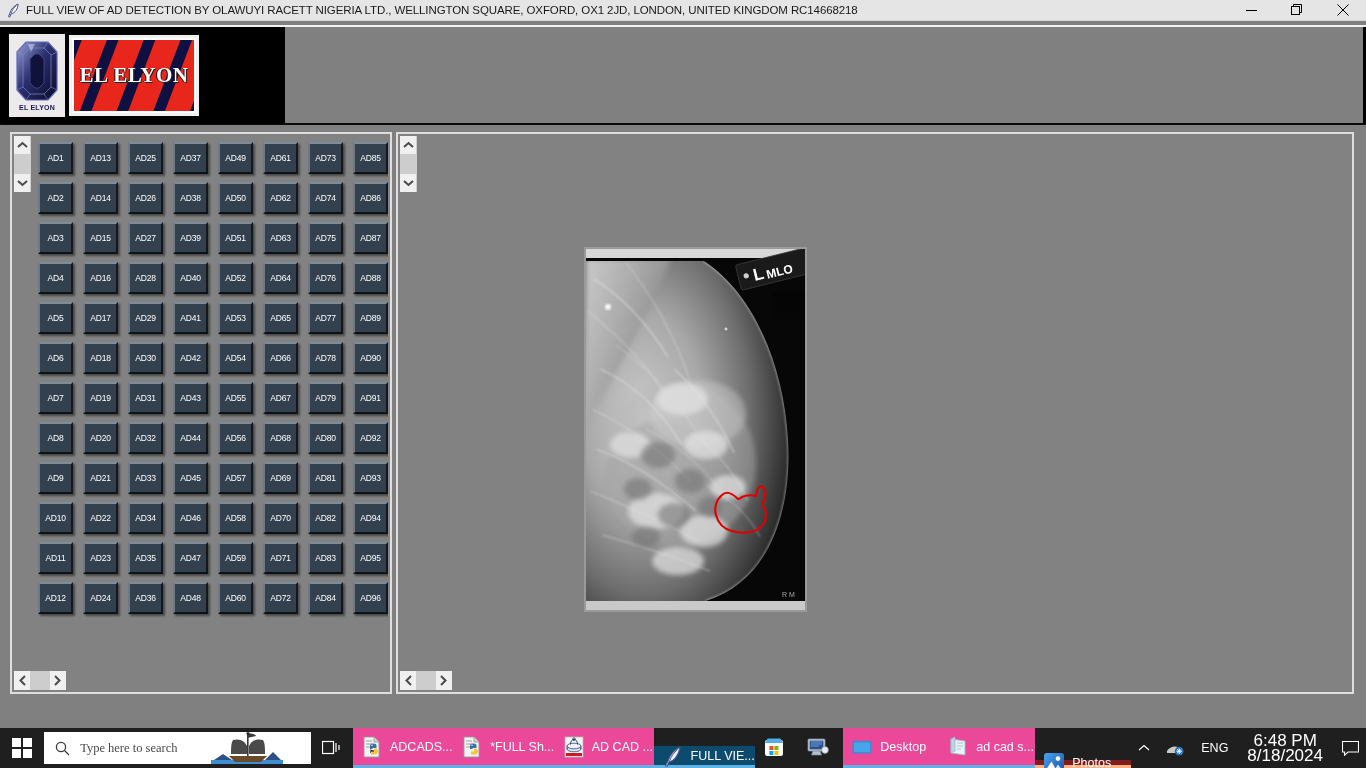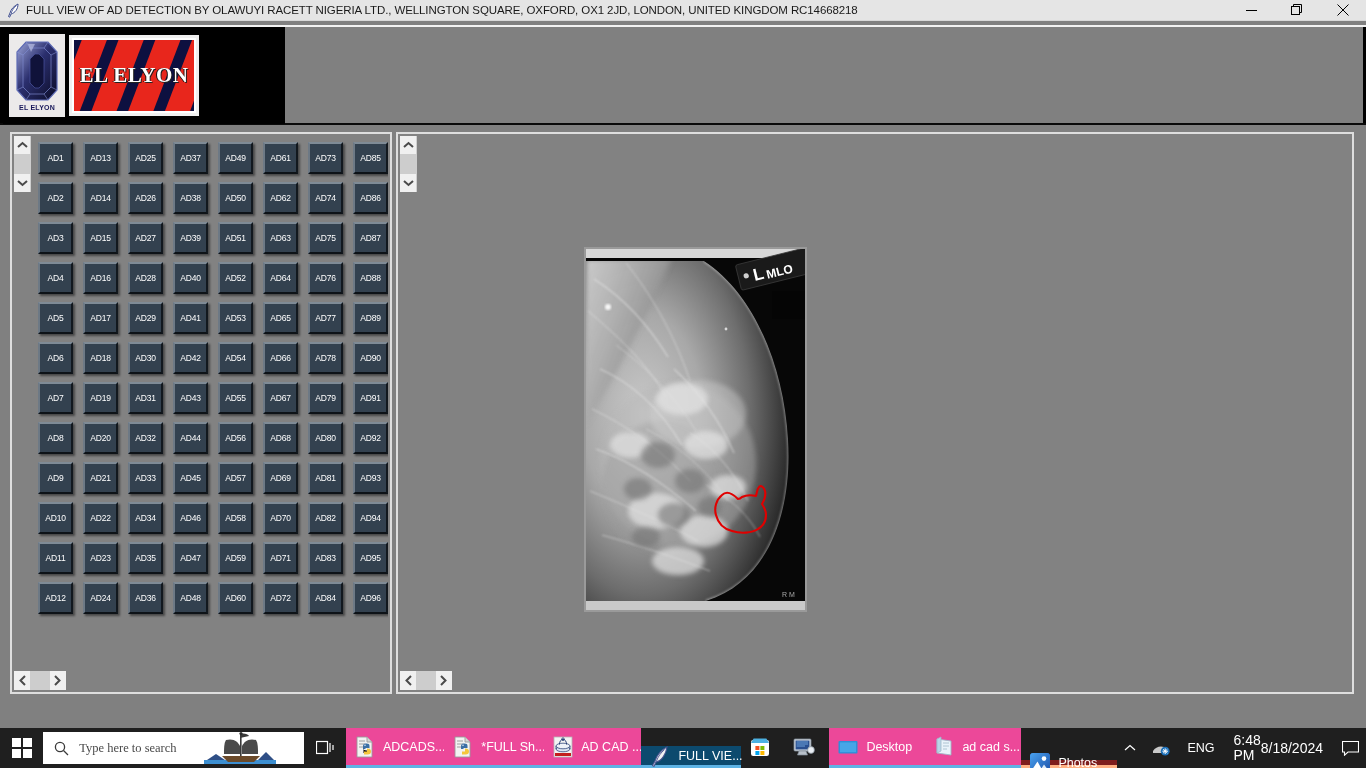--- a/index.html
+++ b/index.html
@@ -250,23 +250,23 @@
   .tb-app.active { background: #0c4a6e; border-bottom-color: #5eb3e4; margin-top: 18px; }
   .tb-app.photos { background: #7f1d1d; border-bottom-color: #ffb184; margin-top: 32px; }
   .tb-icon-sq { width: 22px; height: 22px; flex: 0 0 auto; }
   #tray {
     margin-left: auto; display: flex; align-items: center;
     gap: 2px;
   }
   #tray .tr { padding: 0 7px; display: flex; align-items: center; height: 40px; cursor: pointer; }
   #tray .lang { font-size: 12.5px; color: #fff; }
   #clock {
-    display: flex; align-items: center;
+    display: flex; flex-direction: column; align-items: center;
     justify-content: center; height: 40px; padding: 0 10px;
-    color: #fff; font-size: 14px; line-height: 15px; cursor: pointer;
+    color: #fff; font-size: 17px; line-height: 15px; cursor: pointer;
   }
 </style>
 </head>
 <body>
 
 <div id="titlebar">
   <span class="tb-icon">
     <svg width="13" height="15" viewBox="0 0 13 15">
       <path d="M11 1 C7 3 4 6 3 10 L1.5 13.5 L2.6 14.2 L4 11 C8 10 11 6 11 1 Z" fill="#fff" stroke="#3b4a8c" stroke-width="1"></path>
       <path d="M9.4 2.6 C7 4.6 5 7.2 4.2 10.4" stroke="#3b4a8c" stroke-width="0.8" fill="none"></path>

